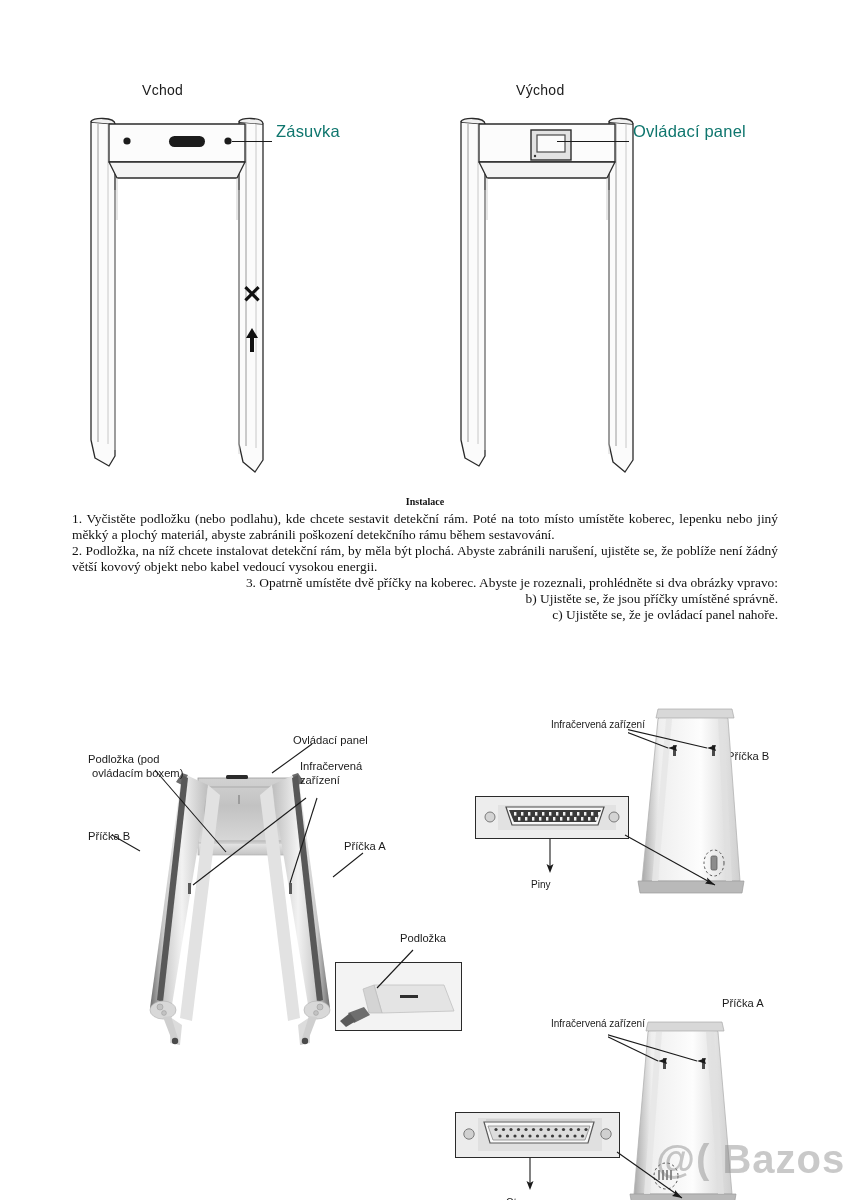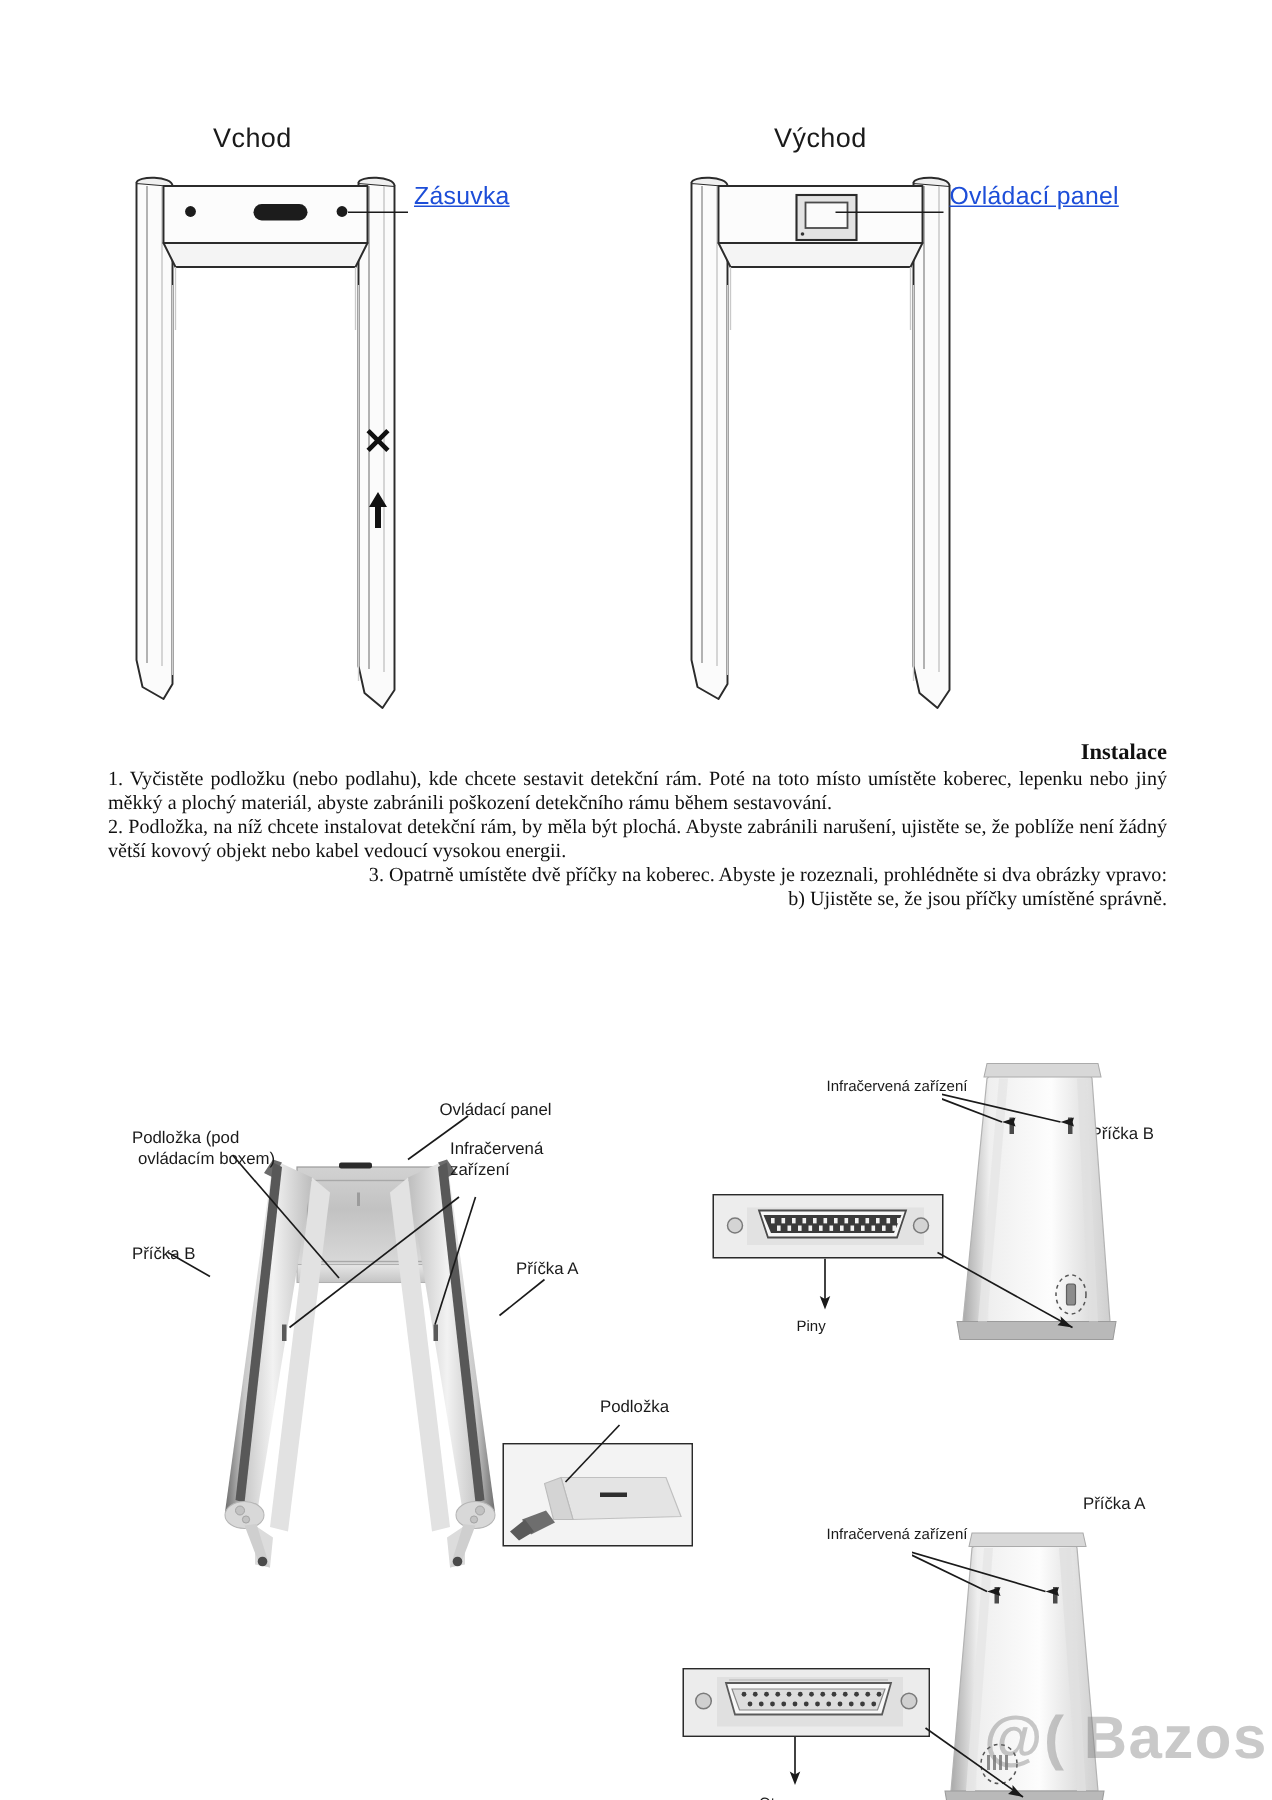--- a/index.html
+++ b/index.html
@@ -19,58 +19,57 @@
   
   #top-section {
     position: absolute;
     left: 0; top: 0;
     width: 848px; height: 490px;
   }
 
   .arch-title {
     position: absolute;
     font-family: "Liberation Sans", "DejaVu Sans", sans-serif;
-    font-size: 18px;
+    font-size: 14px;
     letter-spacing: 0.3px;
     color: #1a1a1a;
     white-space: nowrap;
   }
   .callout-label {
     position: absolute;
     font-family: "Liberation Sans", "DejaVu Sans", sans-serif;
     font-size: 16.5px;
     letter-spacing: 0.2px;
-    color: #1d4ed8;
+    color: #0f766e;
     white-space: nowrap;
-    text-decoration: underline;
   }
   .leader-line {
     position: absolute;
     background: #1a1a1a;
     height: 1.4px;
   }
 
   
   #instructions {
     position: absolute;
     left: 72px;
     top: 494px;
     width: 706px;
     font-family: "Liberation Serif", "DejaVu Serif", serif;
     font-size: 13.4px;
     line-height: 16.1px;
     color: #111;
     text-align: justify;
   }
   #instructions h2 {
-    font-size: 15px;
+    font-size: 10px;
     font-weight: bold;
     margin: 0 0 0.5px 0;
     line-height: 16.1px;
-    text-align: right;
+    text-align: center;
   }
   #instructions p {
     margin: 0;
     text-align: justify;
   }
   #instructions p.nojust { text-align: right; }
   #instructions b { font-weight: bold; }
 
   
   #bottom-section {
@@ -181,20 +180,21 @@
   <div class="leader-line" style="left:557px; top:141px; width:72px;"></div>
   <div class="callout-label" style="left:633px; top:122px;">Ovládací panel</div>
 </div>
 
 <div id="instructions">
   <h2>Instalace</h2>
   <p>1. Vyčistěte podložku (nebo podlahu), kde chcete sestavit detekční rám. Poté na toto místo umístěte koberec, lepenku nebo jiný měkký a plochý materiál, abyste zabránili poškození detekčního rámu během sestavování.</p>
   <p>2. Podložka, na níž chcete instalovat detekční rám, by měla být plochá. Abyste zabránili narušení, ujistěte se, že poblíže není žádný větší kovový objekt nebo kabel vedoucí vysokou energii.</p>
   <p class="nojust">3. Opatrně umístěte dvě příčky na koberec. Abyste je rozeznali, prohlédněte si dva obrázky vpravo:</p>
   <p class="nojust">b) Ujistěte se, že jsou příčky umístěné správně.</p>
+  <p class="nojust">c) Ujistěte se, že je ovládací panel nahoře.</p>
 </div>
 
 <div id="bottom-section">
 
   <svg width="420" height="330" style="position:absolute; left:30px; top:25px;" viewBox="0 0 420 330">
     <defs>
       <linearGradient id="gBeamL" x1="0" y1="0" x2="1" y2="0">
         <stop offset="0%" stop-color="#6e6e6e"></stop>
         <stop offset="22%" stop-color="#c8c8c8"></stop>
         <stop offset="55%" stop-color="#f2f2f2"></stop>

